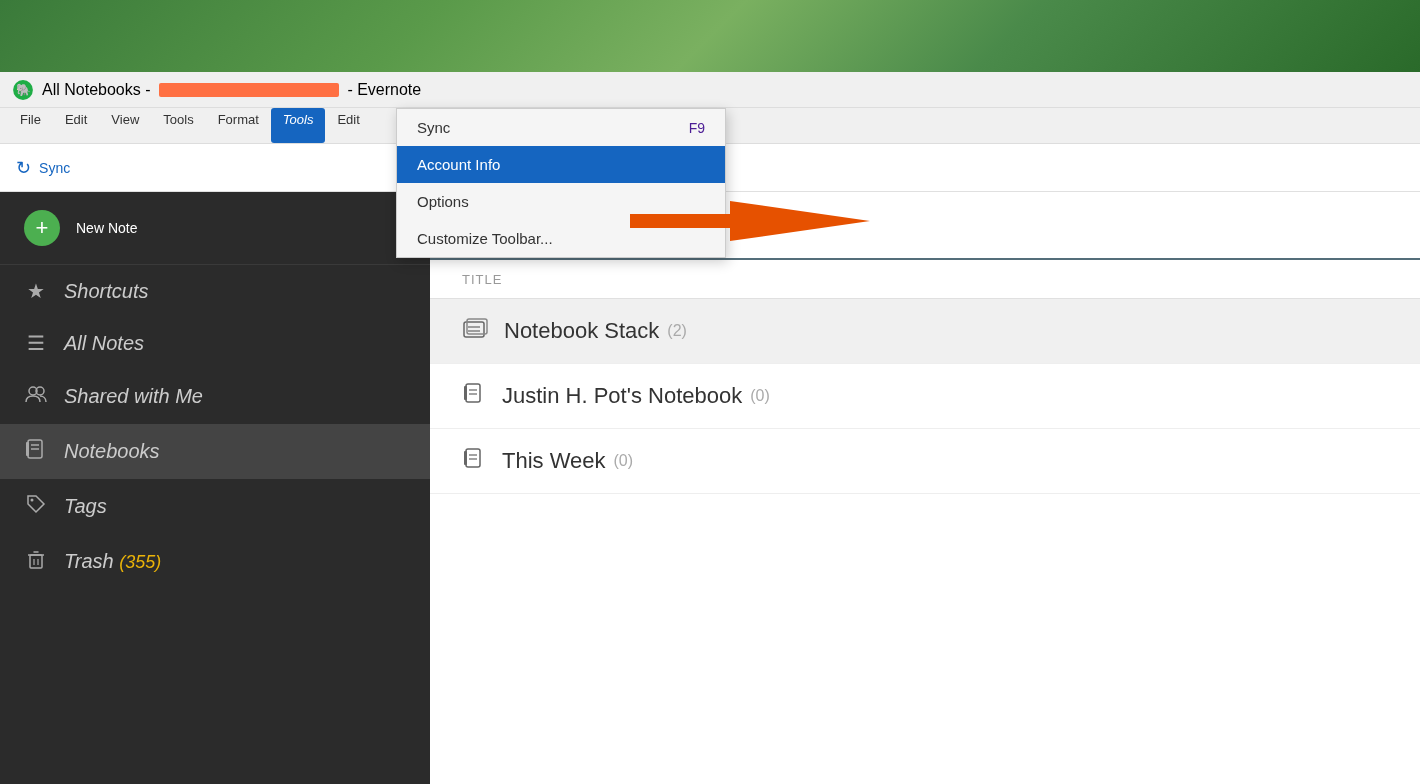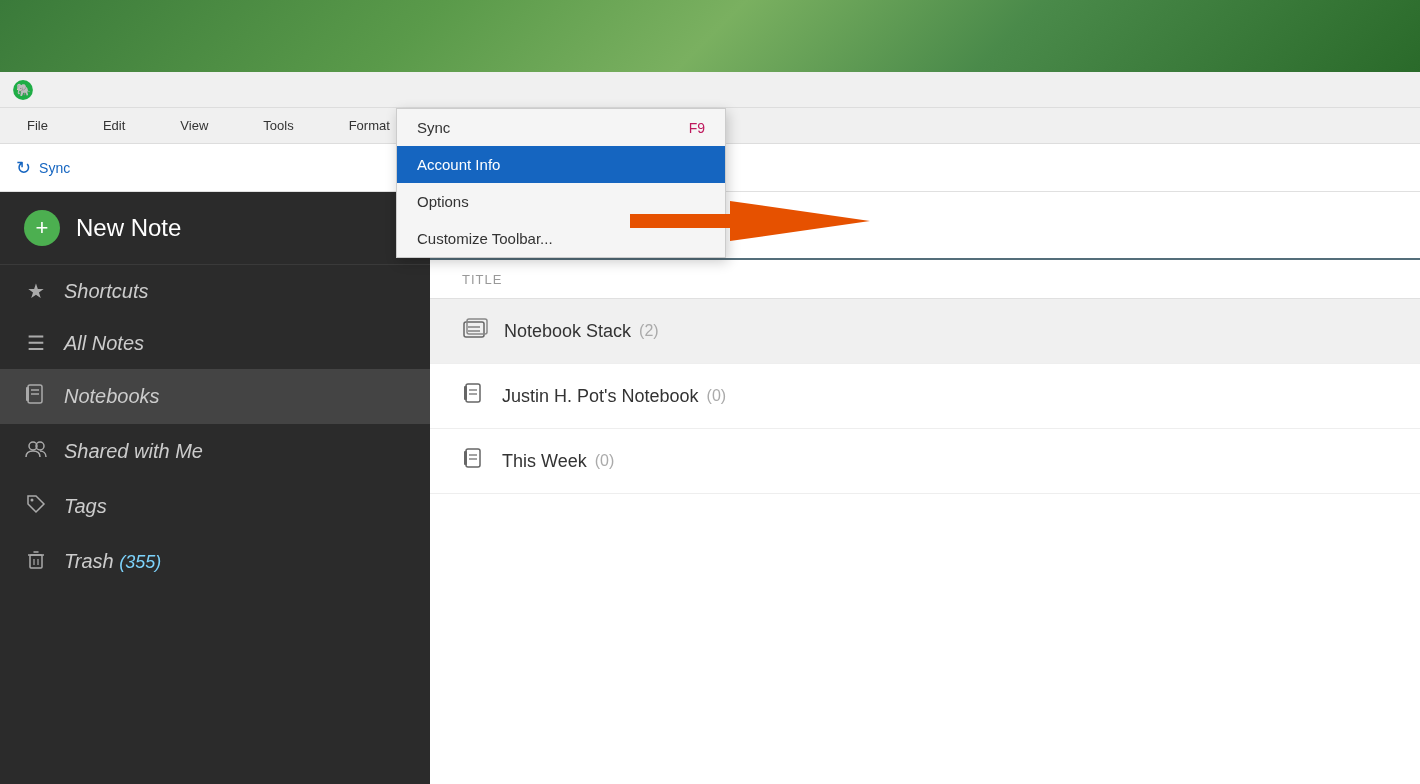--- a/index.html
+++ b/index.html
@@ -49,25 +49,23 @@
 
     
     .menu-bar {
       position: absolute;
       top: 108px;
       left: 0;
       width: 100%;
       height: 36px;
       background: #f0f0f0;
       display: flex;
-      align-items: center;
-      padding: 0 15px;
+      padding: 0 8px;
       z-index: 10;
       border-bottom: 1px solid #ddd;
-      gap: 31px;
     }
     .menu-item {
       padding: 4px 12px;
       font-size: 13px;
       color: #333;
       cursor: pointer;
       border-radius: 3px;
     }
     .menu-item.active {
       background: #1565c0;
@@ -126,21 +124,21 @@
       background: #4caf50;
       display: flex;
       align-items: center;
       justify-content: center;
       margin-right: 16px;
       font-size: 22px;
       color: #fff;
       flex-shrink: 0;
     }
     .new-note-label {
-      font-size: 24px;
+      font-size: 14px;
       color: #fff;
       font-weight: 400;
     }
 
     .sidebar-item {
       display: flex;
       align-items: center;
       padding: 14px 24px;
       cursor: pointer;
       color: #ccc;
@@ -154,21 +152,21 @@
       width: 24px;
       text-align: center;
       color: #aaa;
     }
     .sidebar-label {
       font-size: 20px;
       color: #ccc;
       font-style: italic;
     }
     .sidebar-label .count {
-      color: #7dd3fc;
+      color: #eab308;
       font-size: 18px;
     }
 
     
     .main-content {
       position: absolute;
       top: 192px;
       left: 430px;
       right: 0;
       height: 592px;
@@ -201,21 +199,21 @@
     }
     .notebook-row.highlighted {
       background: #f0f0f0;
     }
     .notebook-row-icon {
       font-size: 22px;
       color: #666;
       margin-right: 16px;
     }
     .notebook-row-name {
-      font-size: 18px;
+      font-size: 22px;
       color: #333;
     }
     .notebook-row-count {
       font-size: 16px;
       color: #aaa;
       margin-left: 8px;
     }
 
     
     .dropdown-menu {
@@ -235,21 +233,21 @@
       padding: 10px 20px;
       font-size: 15px;
       color: #333;
       cursor: pointer;
     }
     .dropdown-item.selected {
       background: #1565c0;
       color: #fff;
     }
     .dropdown-item .shortcut {
-      color: #be185d;
+      color: #4c1d95;
       font-size: 14px;
     }
     .dropdown-item.selected .shortcut {
       color: #cce;
     }
 
     
     .arrow-annotation {
       position: absolute;
       top: 196px;
@@ -269,20 +267,23 @@
 <body>
 
 <div class="bg-top"></div>
 
 <div class="title-bar">
 
   <svg class="elephant-icon" viewBox="0 0 40 40" fill="none" xmlns="http://www.w3.org/2000/svg">
     <ellipse cx="20" cy="20" rx="18" ry="18" fill="#1fad46"></ellipse>
     <text x="8" y="28" font-size="22" fill="white">🐘</text>
   </svg>
+  <span>
+    <span>All Notebooks - </span><span class="title-bar-redacted"></span><span> - Evernote</span>
+  </span>
 </div>
 
 <div class="menu-bar">
   <div class="menu-item">File</div>
   <div class="menu-item">Edit</div>
   <div class="menu-item">View</div>
   <div class="menu-item">Tools</div>
   <div class="menu-item">Format</div>
   <div class="menu-item active">Tools</div>
   <div class="menu-item">Edit</div>
@@ -305,42 +306,42 @@
   <div class="sidebar-item">
     <span class="sidebar-icon">★</span>
     <span class="sidebar-label">Shortcuts</span>
   </div>
 
   <div class="sidebar-item">
     <span class="sidebar-icon">☰</span>
     <span class="sidebar-label">All Notes</span>
   </div>
 
+  <div class="sidebar-item">
+    <span class="sidebar-icon">
+      <svg width="22" height="22" viewBox="0 0 22 22" fill="none">
+        <circle cx="8" cy="8" r="4" stroke="#aaa" stroke-width="1.5" fill="none"></circle>
+        <circle cx="15" cy="8" r="4" stroke="#aaa" stroke-width="1.5" fill="none"></circle>
+        <path d="M1 19c0-4 3-6 7-6s7 2 7 6" stroke="#aaa" stroke-width="1.5" fill="none"></path>
+        <path d="M15 13c3 0 6 2 6 6" stroke="#aaa" stroke-width="1.5" fill="none"></path>
+      </svg>
+    </span>
+    <span class="sidebar-label">Shared with Me</span>
+  </div>
+
   <div class="sidebar-item active">
     <span class="sidebar-icon">
       <svg width="22" height="22" viewBox="0 0 22 22" fill="none">
         <rect x="3" y="2" width="14" height="18" rx="2" fill="none" stroke="#aaa" stroke-width="1.5"></rect>
         <rect x="1" y="4" width="3" height="14" rx="1" fill="#aaa"></rect>
         <line x1="6" y1="7" x2="14" y2="7" stroke="#aaa" stroke-width="1.5"></line>
         <line x1="6" y1="11" x2="14" y2="11" stroke="#aaa" stroke-width="1.5"></line>
       </svg>
     </span>
     <span class="sidebar-label">Notebooks</span>
-  </div>
-
-  <div class="sidebar-item">
-    <span class="sidebar-icon">
-      <svg width="22" height="22" viewBox="0 0 22 22" fill="none">
-        <circle cx="8" cy="8" r="4" stroke="#aaa" stroke-width="1.5" fill="none"></circle>
-        <circle cx="15" cy="8" r="4" stroke="#aaa" stroke-width="1.5" fill="none"></circle>
-        <path d="M1 19c0-4 3-6 7-6s7 2 7 6" stroke="#aaa" stroke-width="1.5" fill="none"></path>
-        <path d="M15 13c3 0 6 2 6 6" stroke="#aaa" stroke-width="1.5" fill="none"></path>
-      </svg>
-    </span>
-    <span class="sidebar-label">Shared with Me</span>
   </div>
 
   <div class="sidebar-item">
     <span class="sidebar-icon">
       <svg width="22" height="22" viewBox="0 0 22 22" fill="none">
         <path d="M3 3h8l8 8-8 8-8-8V3z" stroke="#aaa" stroke-width="1.5" fill="none"></path>
         <circle cx="7" cy="7" r="1.5" fill="#aaa"></circle>
       </svg>
     </span>
     <span class="sidebar-label">Tags</span>

